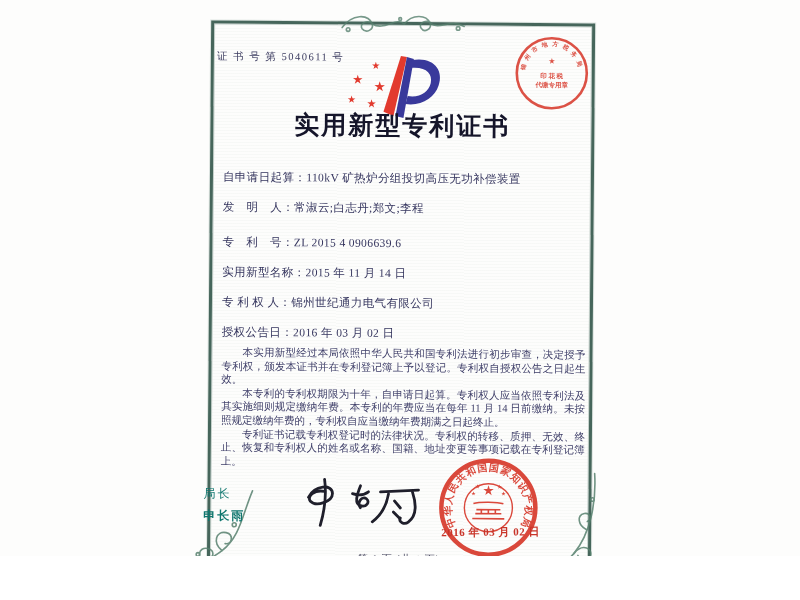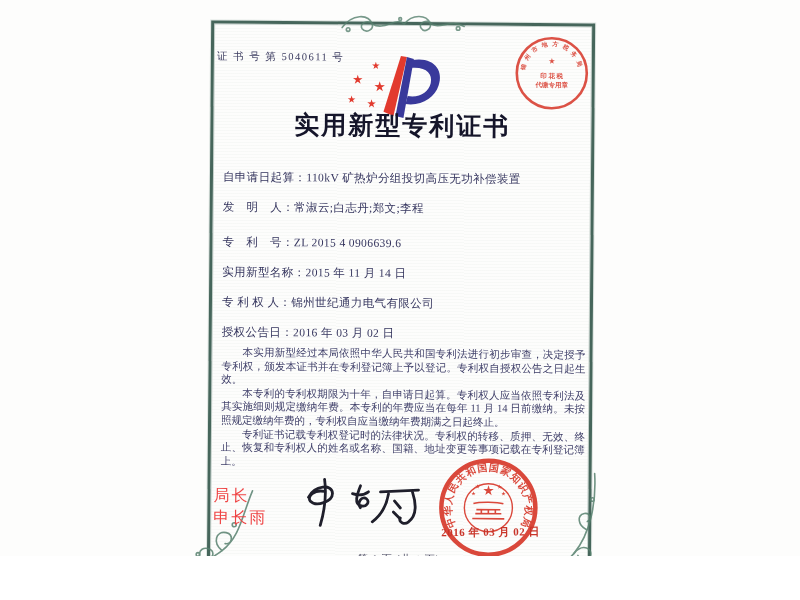--- a/index.html
+++ b/index.html
@@ -11,21 +11,21 @@
   .texture{position:absolute;left:213px;top:27px;width:376px;height:546px;pointer-events:none;
          background:repeating-linear-gradient(0deg,rgba(140,165,150,.05) 0 1px,transparent 1px 3px);}
   .cert-no{position:absolute;left:215px;top:51px;font-size:10.5px;letter-spacing:1.5px;color:#3c3c60;}
   .title{position:absolute;left:210px;top:109px;width:382px;text-align:center;font-size:25px;
          font-weight:bold;letter-spacing:2px;color:#15152a;}
   .field{position:absolute;left:222px;font-size:11.5px;color:#35355e;letter-spacing:.4px;white-space:nowrap;}
   .field .lbl{color:#35355e;}
   .body-text{position:absolute;left:222px;top:347px;width:364px;font-size:10.5px;line-height:13.6px;
          text-align:justify;color:#40406a;}
   .body-text p{margin:0;text-indent:2em;}
-  .signer{position:absolute;left:215px;font-size:16px;color:#ef4444;letter-spacing:2px;}
+  .signer{position:absolute;left:205px;font-size:12px;color:#0f766e;letter-spacing:2px;}
   .footer{position:absolute;left:210px;top:552px;width:382px;text-align:center;font-size:10px;
          letter-spacing:1px;color:#3c3c55;}
   .svg-abs{position:absolute;}
   .seal{mix-blend-mode:multiply;}
   .date-stamp{position:absolute;left:443px;top:524px;font-size:11px;font-weight:bold;color:#c9352a;
          letter-spacing:.5px;transform:rotate(-1deg);white-space:nowrap;}
   .green-stroke{stroke:#57806e;fill:none;stroke-width:1.6;stroke-linecap:round;}
 </style>
 </head>
 <body>
@@ -113,21 +113,21 @@
       <span class="lbl">授权公告日：</span><span>2016 年 03 月 02 日</span>
     </div>
 
     <div class="body-text">
       <p>本实用新型经过本局依照中华人民共和国专利法进行初步审查，决定授予专利权，颁发本证书并在专利登记簿上予以登记。专利权自授权公告之日起生效。</p>
       <p>本专利的专利权期限为十年，自申请日起算。专利权人应当依照专利法及其实施细则规定缴纳年费。本专利的年费应当在每年 11 月 14 日前缴纳。未按照规定缴纳年费的，专利权自应当缴纳年费期满之日起终止。</p>
       <p>专利证书记载专利权登记时的法律状况。专利权的转移、质押、无效、终止、恢复和专利权人的姓名或名称、国籍、地址变更等事项记载在专利登记簿上。</p>
     </div>
 
     <div class="signer" style="top:487px;">局长</div>
-    <div class="signer" style="top:509px;">申长雨</div>
+    <div class="signer" style="top:509px;font-weight:bold;">申长雨</div>
 
     <svg class="svg-abs" style="left:282px;top:468px;" width="160" height="70" viewBox="0 0 160 70">
       <g fill="none" stroke="#1f1f2b" stroke-width="2.8" stroke-linecap="round" stroke-linejoin="round">
         <path d="M28,30 C34,18 52,16 52,26 C52,34 36,40 30,34 C26,29 34,22 44,24"></path>
         <path d="M44,12 C46,26 44,44 40,58"></path>
         <path d="M72,26 C78,28 84,27 88,24"></path>
         <path d="M80,18 C76,28 74,36 80,38 C86,40 90,34 86,31 C82,28 76,34 80,40"></path>
         <path d="M100,24 L138,22"></path>
         <path d="M108,26 C106,38 100,48 92,54"></path>
         <path d="M132,24 C136,36 136,48 128,54 C124,57 118,54 120,50"></path>

